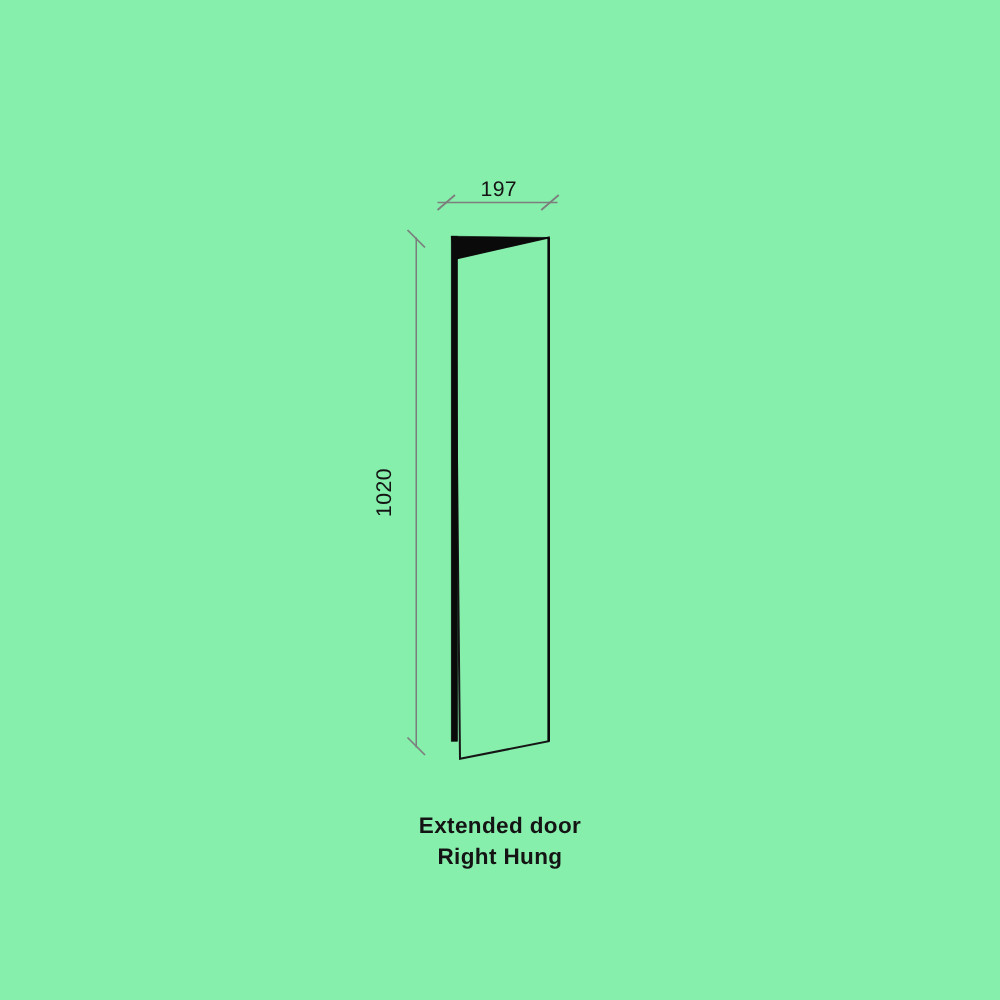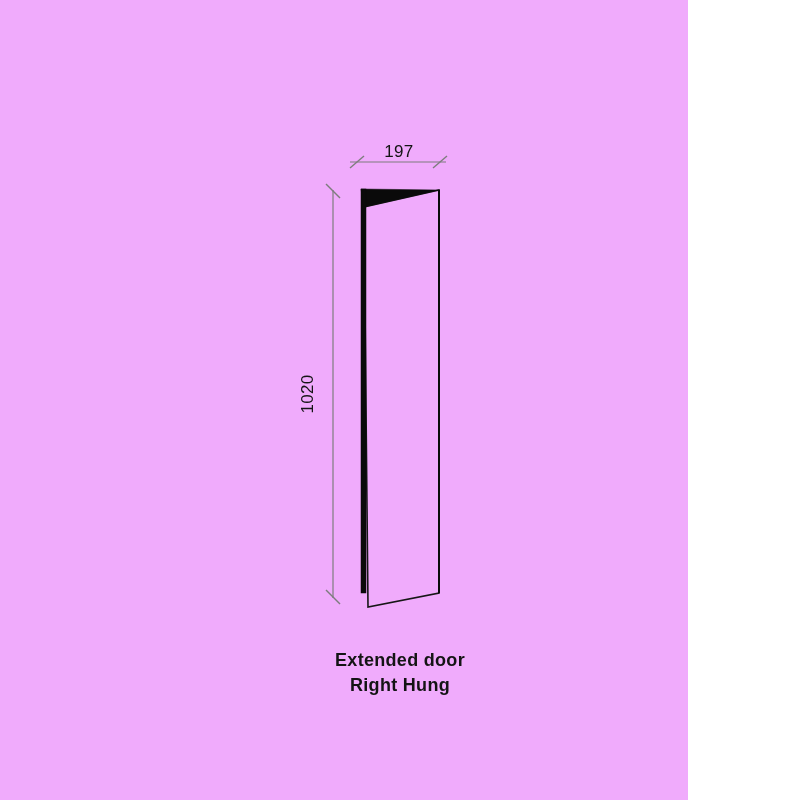--- a/index.html
+++ b/index.html
@@ -1,23 +1,23 @@
 <!DOCTYPE html>
 <html><head>
 <meta charset="utf-8">
 <style>
   html, body {
     margin: 0;
     padding: 0;
   }
   .canvas {
     position: relative;
-    width: 688px;
+    width: 800px;
     height: 800px;
-    background: #f0abfc;
+    background: #86efac;
     overflow: hidden;
     font-family: "Liberation Sans", sans-serif;
   }
   svg { display: block; }
 
   .door-stroke {
     fill: none;
     stroke: #161616;
     stroke-width: 1.6;
     stroke-linejoin: miter;

